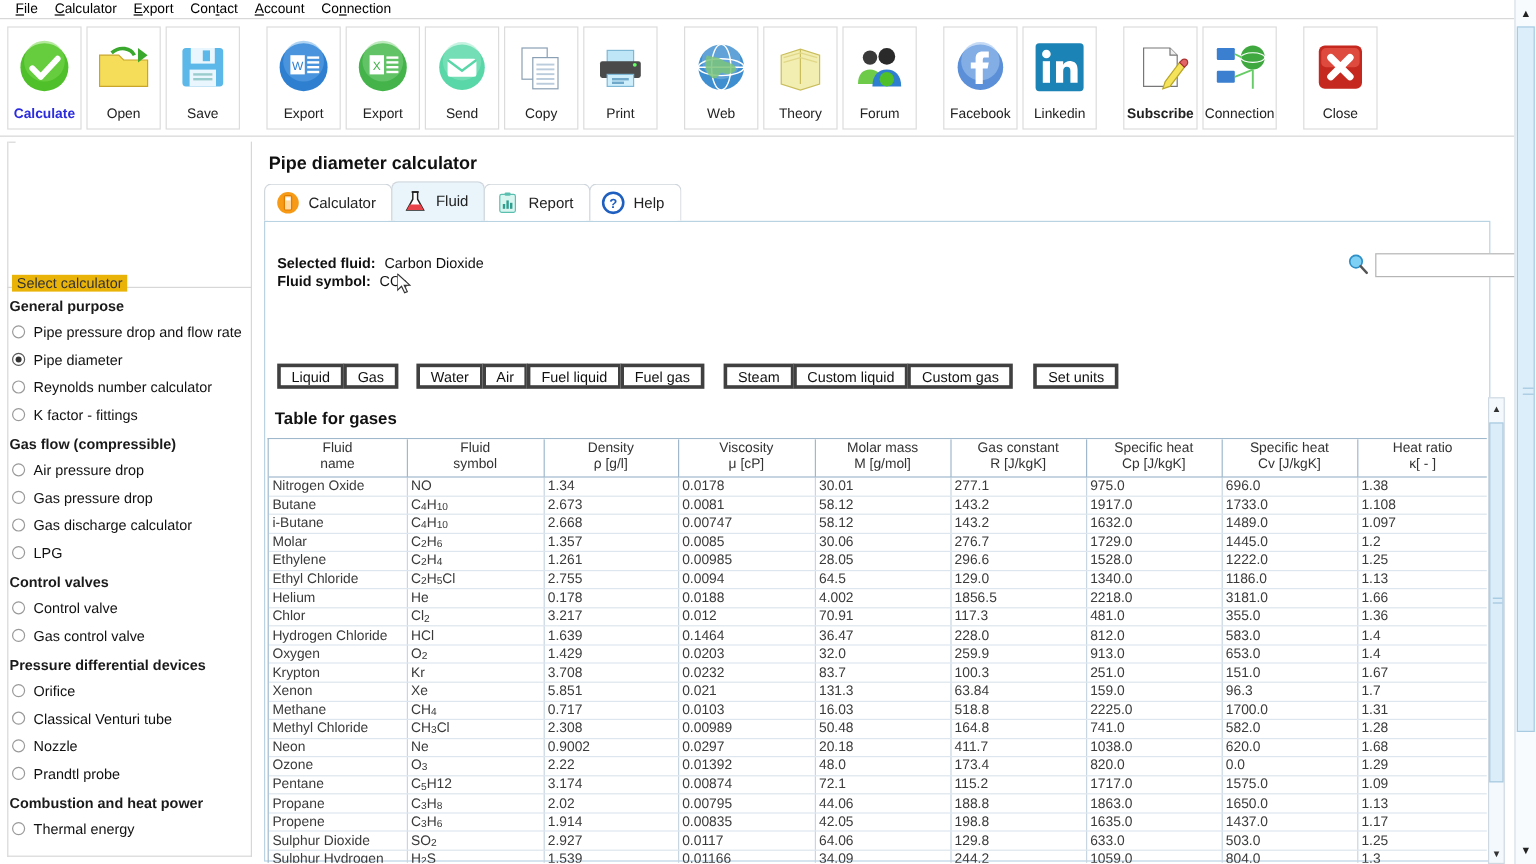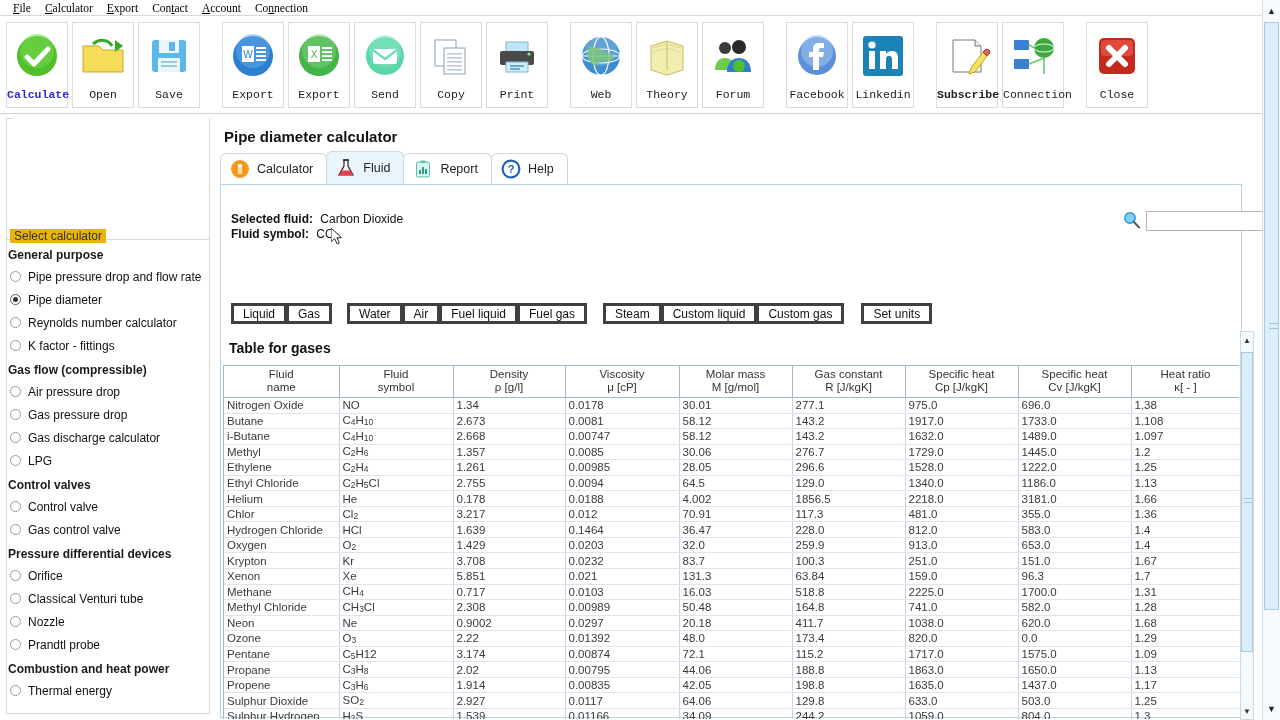--- a/index.html
+++ b/index.html
@@ -18,21 +18,20 @@
   .menubar {
     position: absolute; left: 0; top: 0; width: 1262px; height: 15px;
     background: #ffffff;
     display: flex; align-items: center;
     padding-left: 6px;
     font-size: 11.5px;
   }
   .menubar .mi {
     padding: 0 7px; white-space: nowrap; color: #000;
     line-height: 14px;
-    font-family: Liberation Serif, serif;
   }
   .menubar .mi .ul { text-decoration: underline; }
 
   
   .toolbar {
     position: absolute; left: 0; top: 15px; width: 1262px; height: 99px;
     background: #ffffff;
     border-top: 1px solid #d8d8d8;
     border-bottom: 1px solid #d0d0d0;
     display: flex; align-items: flex-start;
@@ -44,21 +43,21 @@
     background: #fff;
     margin-right: 4px;
     display: flex; flex-direction: column; align-items: center;
     justify-content: flex-start;
     padding-top: 6px;
     position: relative;
   }
   .tbtn .ico { width: 48px; height: 48px; margin-top: 3px; display:block; }
   .tbtn .lbl {
     position: absolute; bottom: 6px; left: 0; width: 100%;
-    text-align: center; font-size: 11.5px; color: #222; font-family: Liberation Mono, monospace;
+    text-align: center; font-size: 11.5px; color: #222;
   }
   .tbtn.calc .lbl { color: #2c2cdd; font-weight: bold; }
   .tbtn.subscribe .lbl { font-weight: bold; }
   .tb-gap { width: 18px; }
 
   
   .sidebar {
     position: absolute; left: 0; top: 114px; width: 216px; height: 606px;
     background: #ffffff;
   }
@@ -613,21 +612,21 @@
                 <td>C<span class="sub">4</span>H<span class="sub">10</span></td>
                 <td>2.668</td>
                 <td>0.00747</td>
                 <td>58.12</td>
                 <td>143.2</td>
                 <td>1632.0</td>
                 <td>1489.0</td>
                 <td>1.097</td>
               </tr>
               <tr class="">
-                <td>Methyl</td>
+                <td>Molar</td>
                 <td>C<span class="sub">2</span>H<span class="sub">6</span></td>
                 <td>1.357</td>
                 <td>0.0085</td>
                 <td>30.06</td>
                 <td>276.7</td>
                 <td>1729.0</td>
                 <td>1445.0</td>
                 <td>1.2</td>
               </tr>
               <tr class="">

